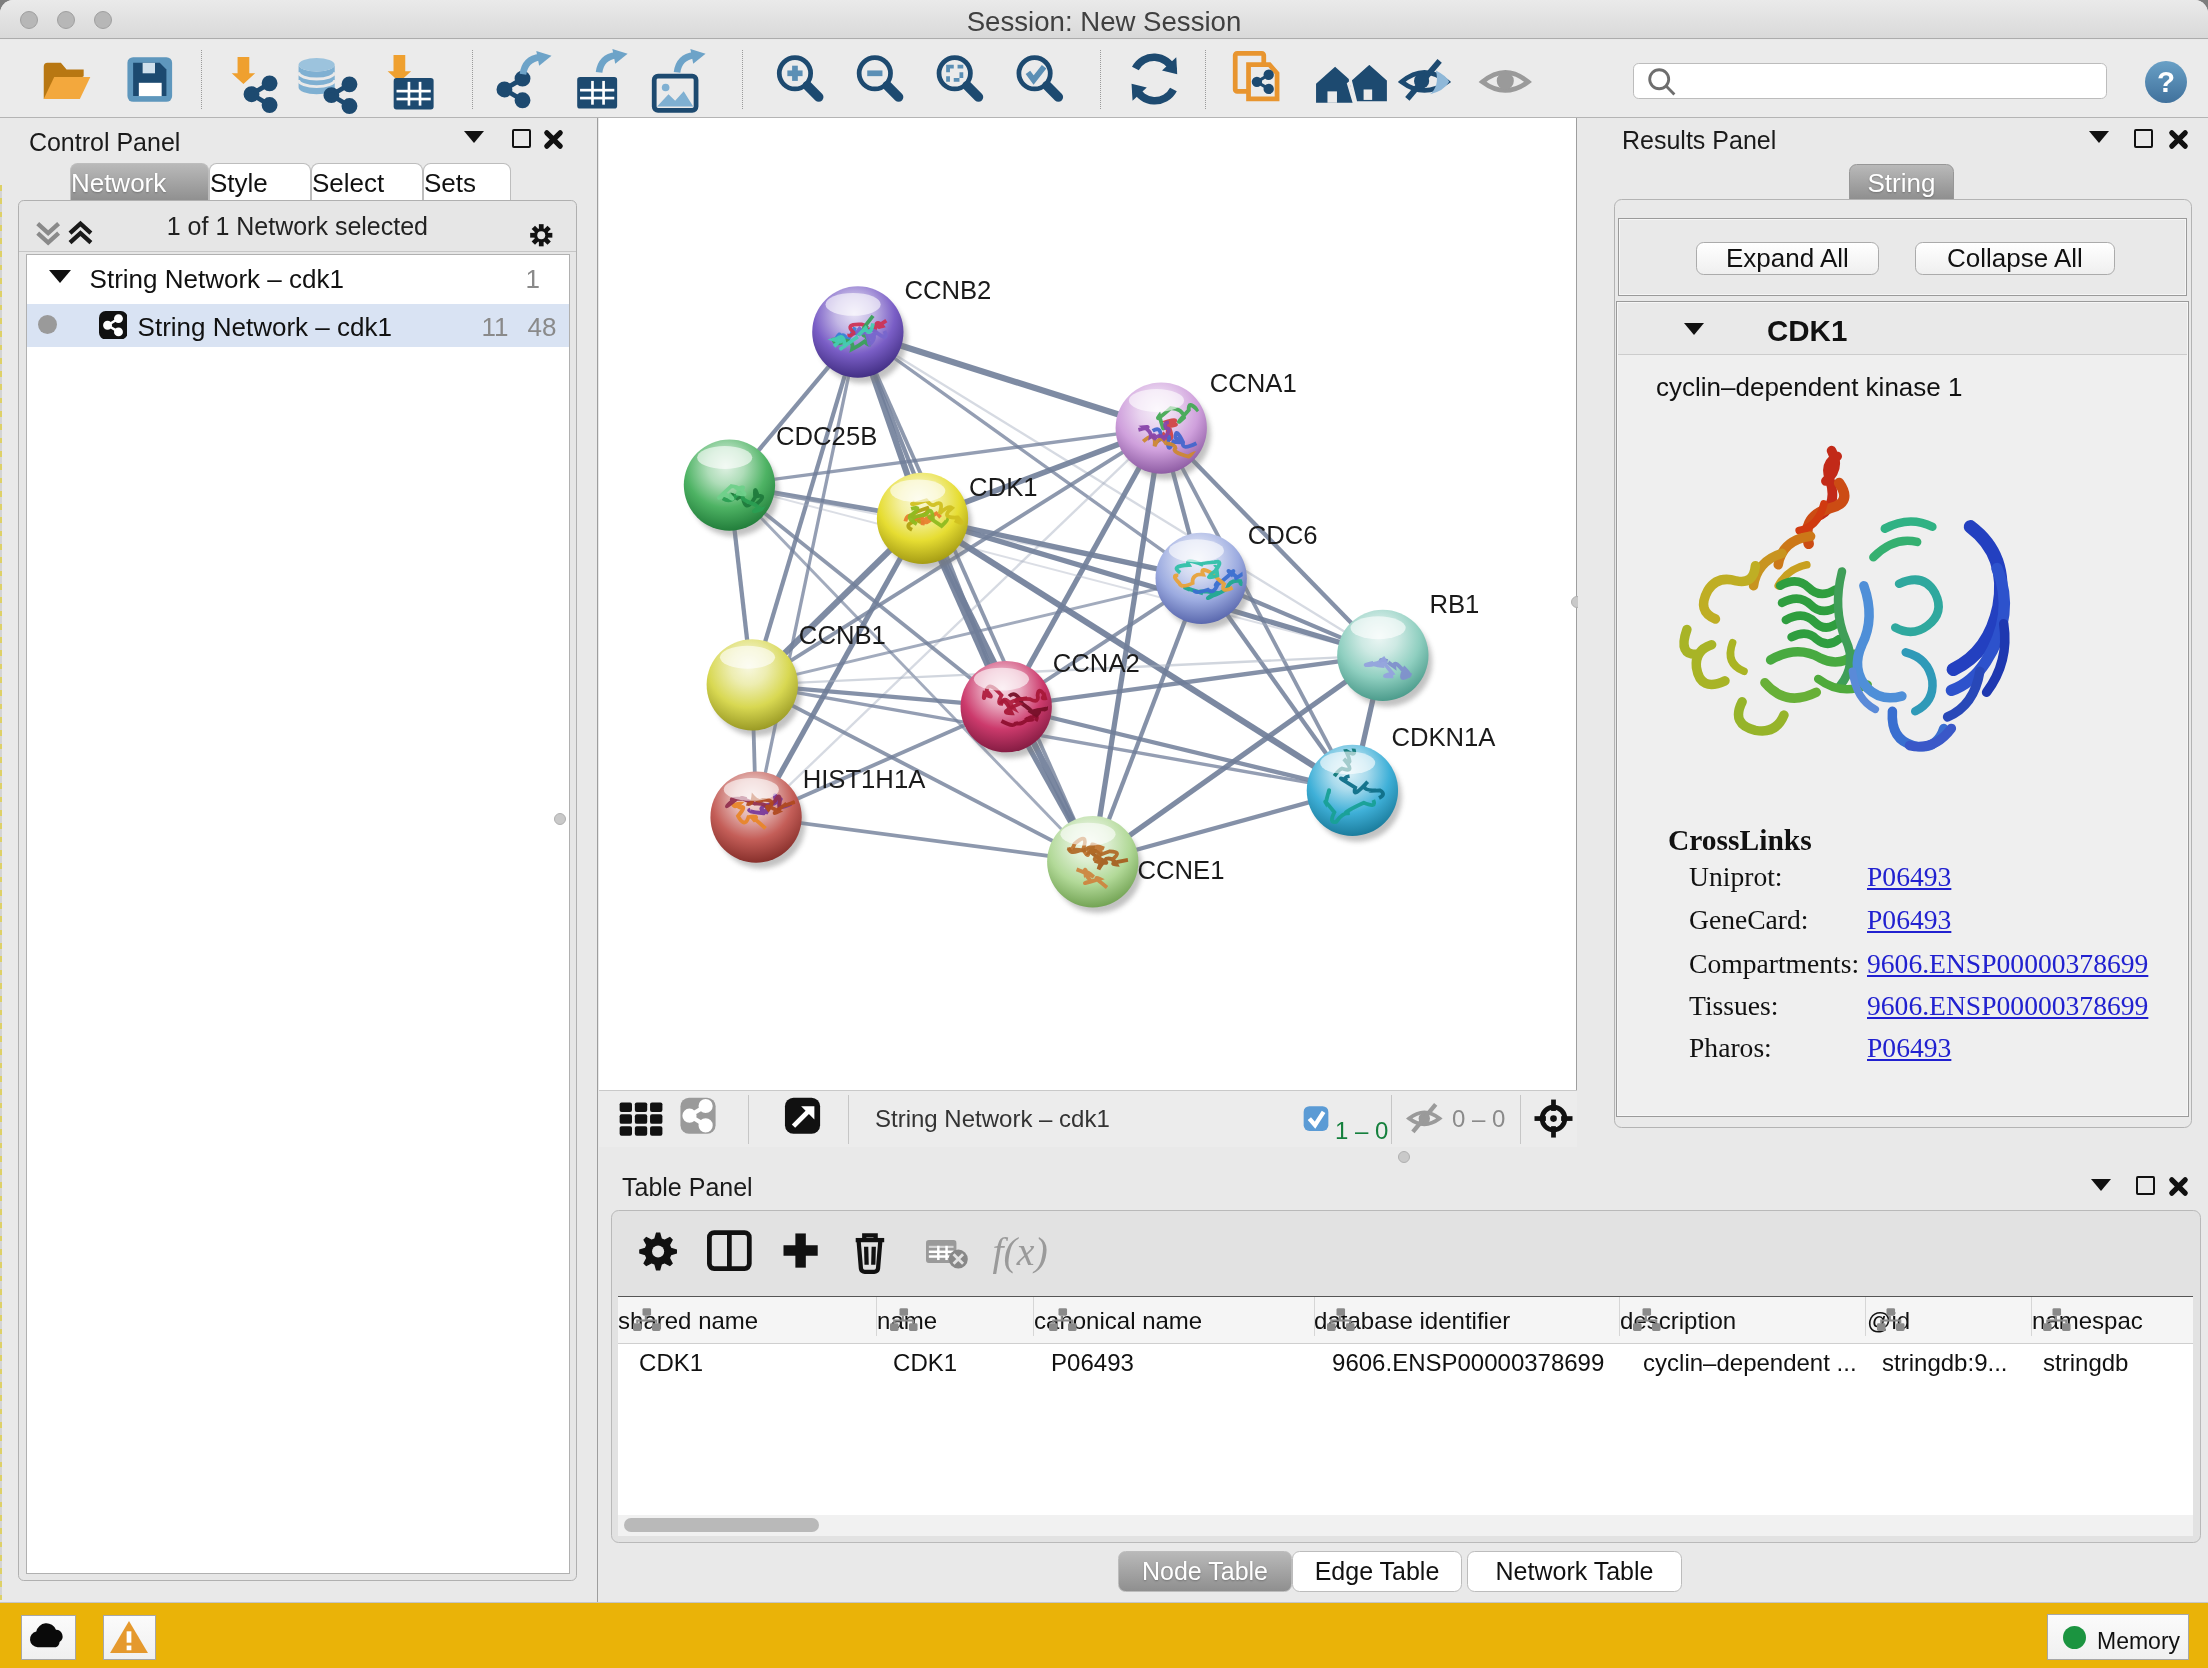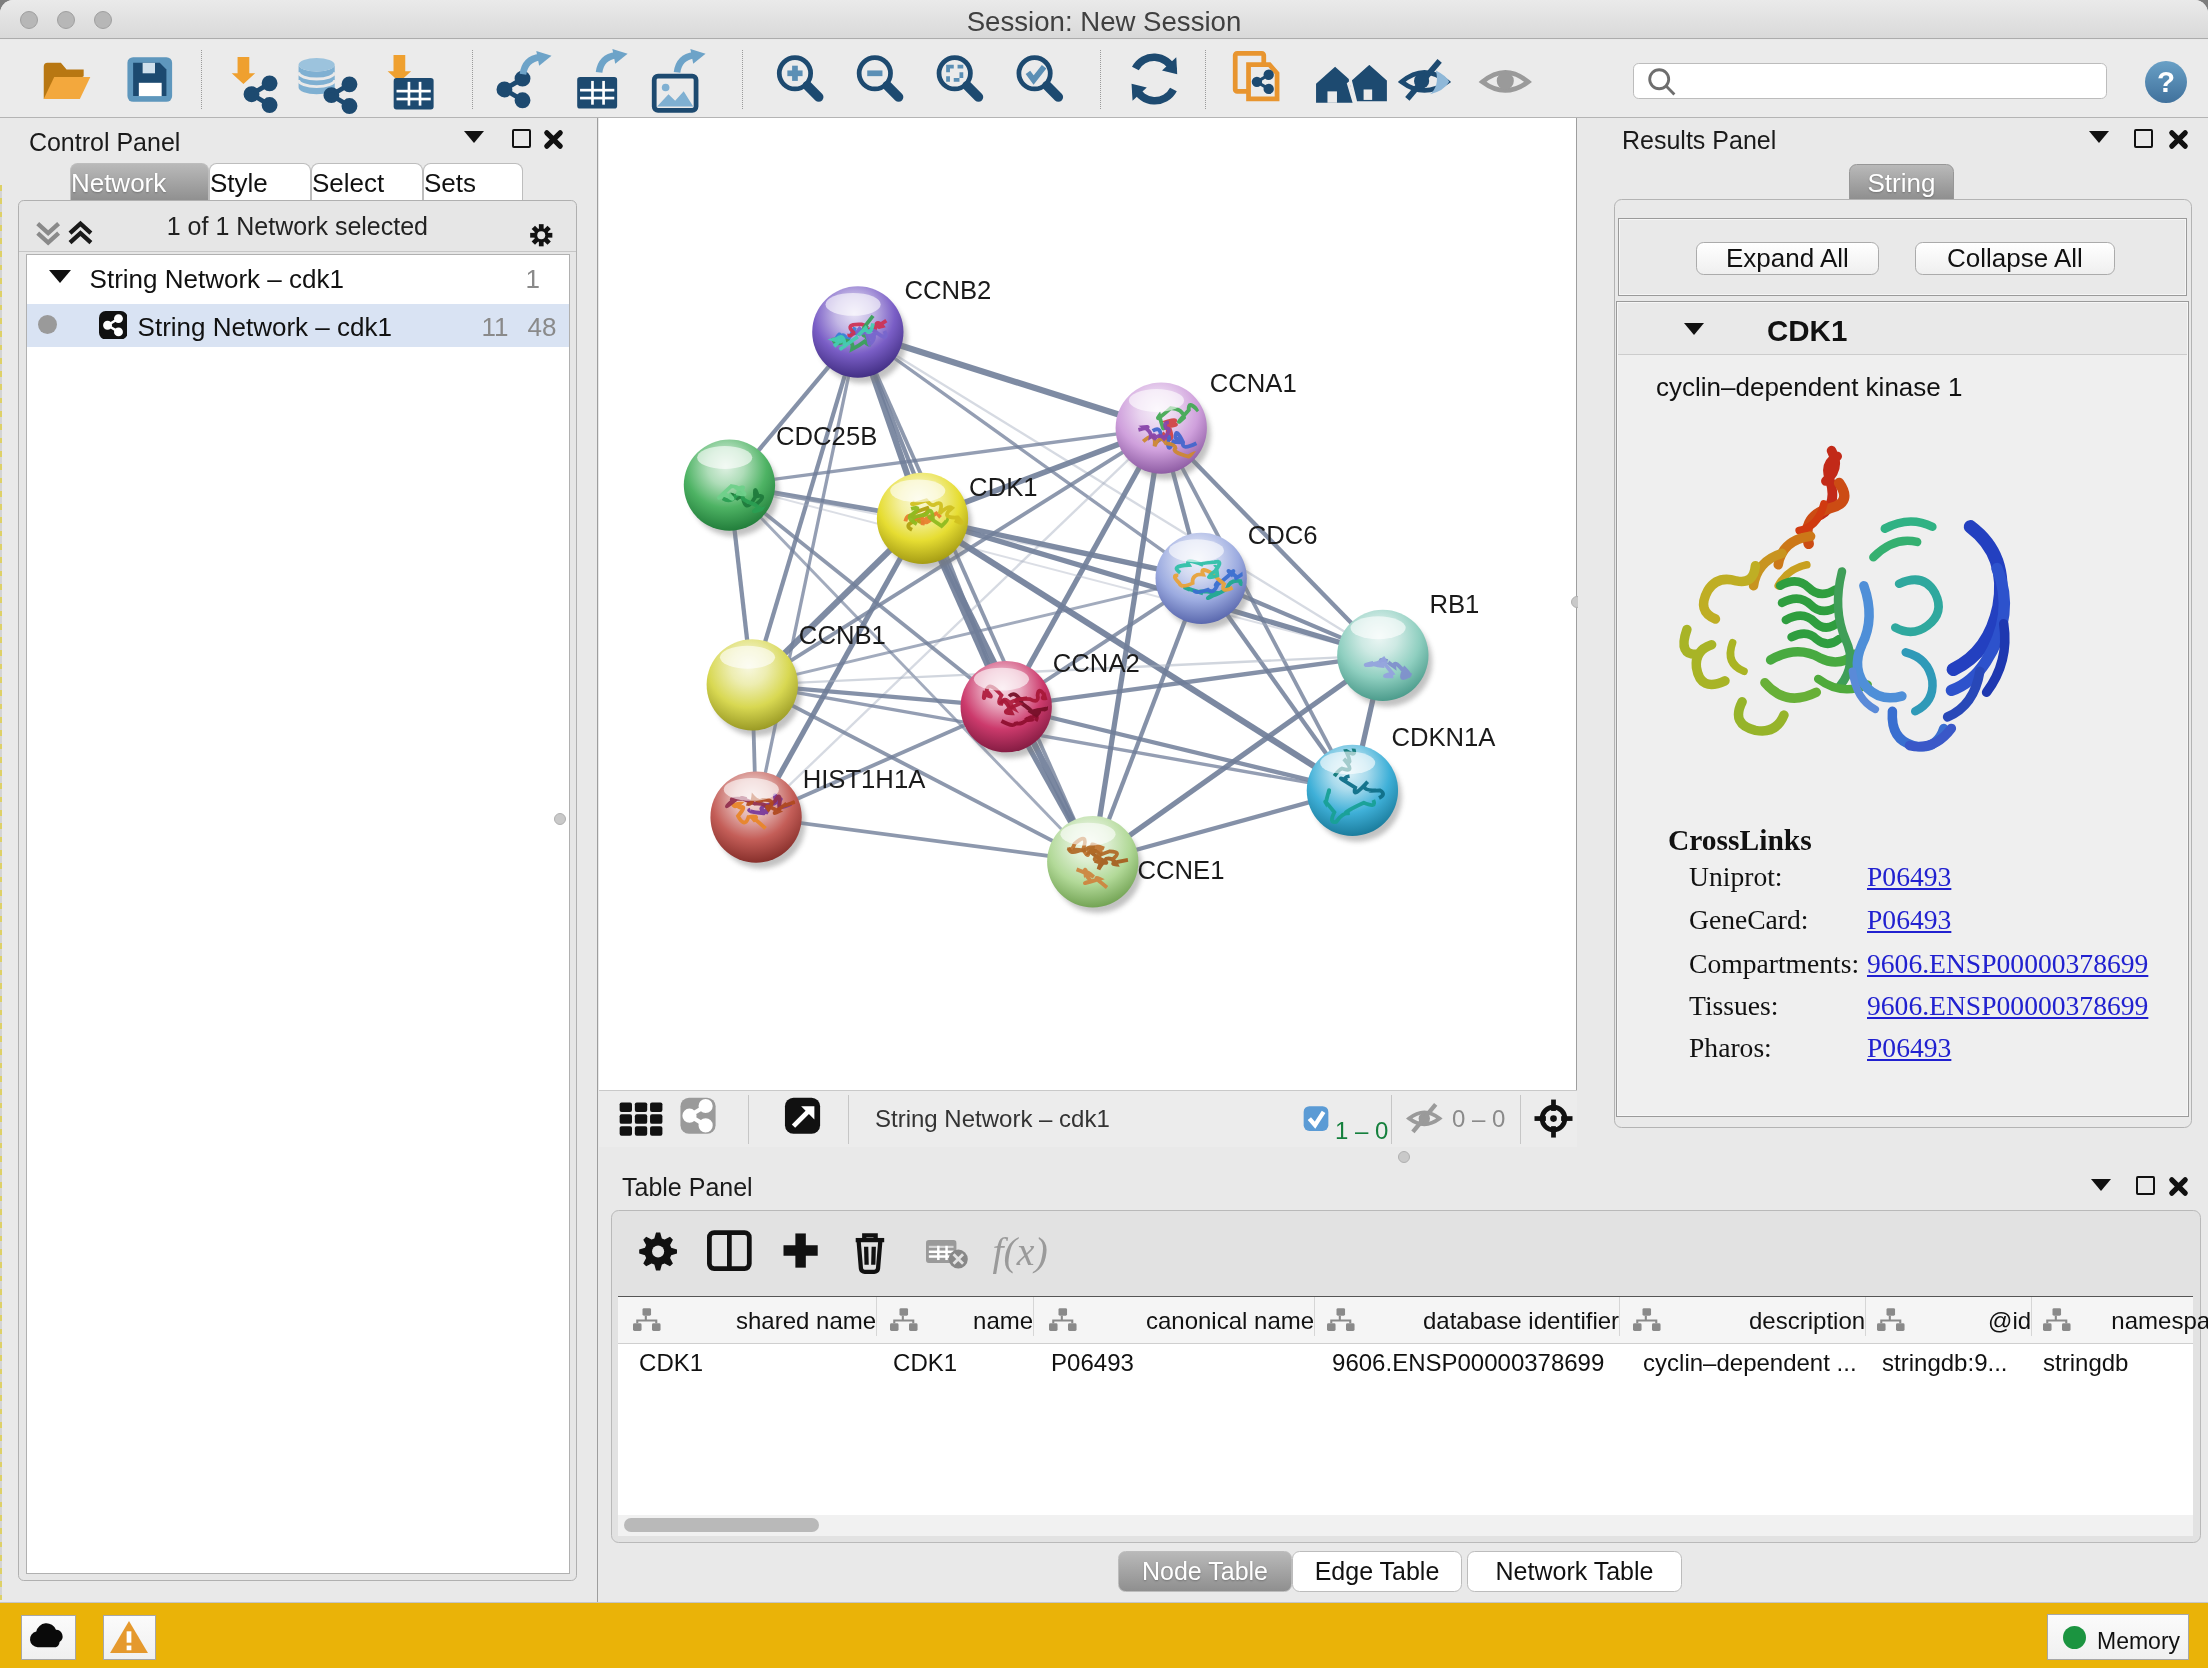--- a/index.html
+++ b/index.html
@@ -43,21 +43,21 @@
 #cdk1-head{position:absolute;left:1px;top:1px;width:569px;height:52px;background:#e9e9e9;border-bottom:1px solid #cccccc}
 #crossl{position:absolute;left:51px;top:522px;font-family:"Liberation Serif",serif;font-weight:bold;font-size:29.5px;color:#111}
 .clrow{position:absolute;left:72px;width:495px;font-family:"Liberation Serif",serif;font-size:27.6px;color:#111}
 .clrow a{position:absolute;left:178px;color:#2121d0;text-decoration:underline}
 
 #tabledock{position:absolute;left:599px;top:1168px;width:1609px;height:434px;background:#e9e9e9}
 #tp-title{position:absolute;left:23px;top:4.8px;font-size:25px;color:#1a1a1a}
 #tp-panel{position:absolute;left:12.4px;top:42px;width:1590px;height:333px;background:#e2e2e2;border:1px solid #b9b9b9;border-radius:7.6px}
 #tp-table{position:absolute;left:5.7px;top:85px;width:1575px;height:220px;background:#fff;border-top:1.9px solid #555}
 #tp-header{position:absolute;left:0;top:0;width:1575px;height:47px;background:#f5f5f5;border-bottom:1px solid #cfcfcf}
-.th{position:absolute;top:0;height:39px;border-right:1px solid #d6d6d6;font-size:24px;color:#111;text-align:right;line-height:47px}
+.th{position:absolute;top:0;height:39px;border-right:1px solid #d6d6d6;font-size:24px;color:#111;text-align:left;line-height:47px}
 .td{position:absolute;top:52px;font-size:24px;color:#111}
 #tp-scroll{position:absolute;left:5.7px;top:304px;width:1575px;height:21px;background:#f1f1f1}
 #tp-thumb{position:absolute;left:5.7px;top:2.9px;width:195px;height:14.3px;background:#b9b9b9;border-radius:7.6px}
 .btab{position:absolute;top:383px;height:41px;background:#fff;border:1px solid #bcbcbc;border-radius:7.6px;font-size:25px;color:#111;text-align:center;line-height:39px}
 
 #statusbar{position:absolute;left:0;top:1602px;width:2208px;height:67px;background:#eab308;border-top:1px solid #c6c6c6}
 .sbtn{position:absolute;top:12.4px;height:45px;background:linear-gradient(#fbfbfb,#f0f0f0);border:1.9px solid #a7a7a7}
 #membtn{position:absolute;left:2047px;top:11.4px;width:142px;height:46px;background:linear-gradient(#fbfbfb,#f0f0f0);border:1.9px solid #a7a7a7;font-size:23px;color:#111}
 #membtn .dot{position:absolute;left:15px;top:10.5px;width:23px;height:23px;border-radius:50%;background:#1b9440}
 #membtn .t{position:absolute;left:49px;top:12.4px}
@@ -202,21 +202,21 @@
   <div id="leftdock">
     <div id="cp-title">Control Panel</div>
     <div class="ptri" style="left:462px;top:13.3px"></div>
     <div class="psq" style="left:510px;top:10.5px"></div>
     <div class="px" style="left:541px;top:10.5px"><svg width="21" height="21" viewBox="0 0 22 22">
           <path d="M4 4 L18 18 M18 4 L4 18" stroke="#111" stroke-width="5.5" stroke-linecap="round" fill="none"></path>
         </svg></div>
     <div class="tab tabsel" style="left:68px;width:139px">Network</div>
     <div class="tab" style="left:207px;width:102px">Style</div>
     <div class="tab" style="left:309px;width:112px">Select</div>
-    <div class="tab" style="left:421px;width:100px">Sets</div>
+    <div class="tab" style="left:421px;width:88px">Sets</div>
     <div id="cp-panel">
       <div id="cp-head">1 of 1 Network selected</div>
       <svg width="114" height="38" style="position:absolute;left:13.3px;top:15px" viewBox="0 0 120 40">
         <g fill="none" stroke="#8a8a8a" stroke-width="4.5">
             <path d="M6 8 L 17 18 L 28 8"></path>
             <path d="M6 18 L 17 28 L 28 18"></path>
           </g>
         <g fill="none" stroke="#1a1a1a" stroke-width="4.5">
             <path d="M40 18 L 51 8 L 62 18"></path>
             <path d="M40 28 L 51 18 L 62 28"></path>

